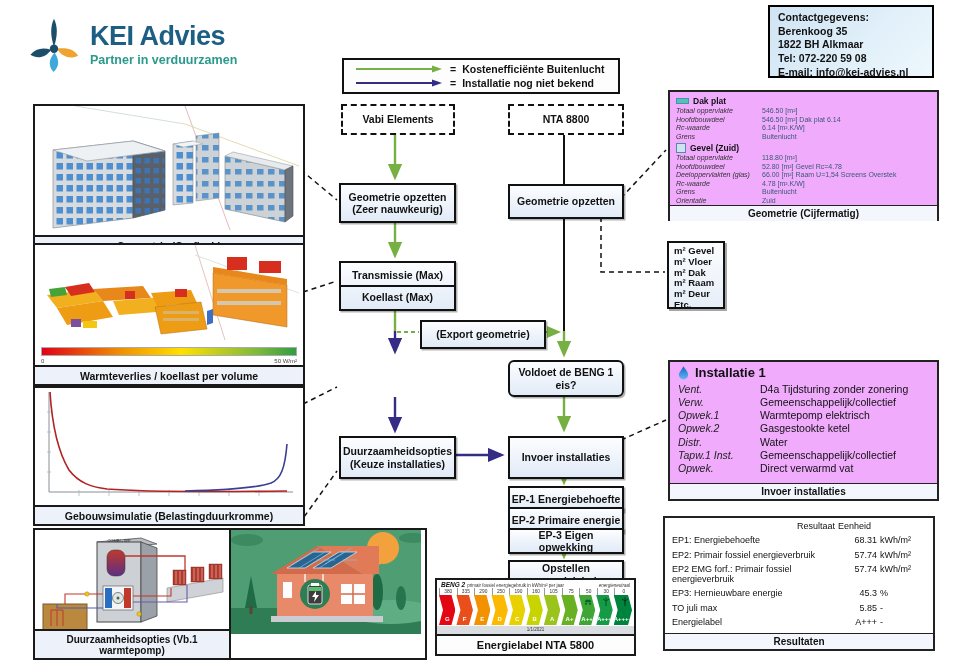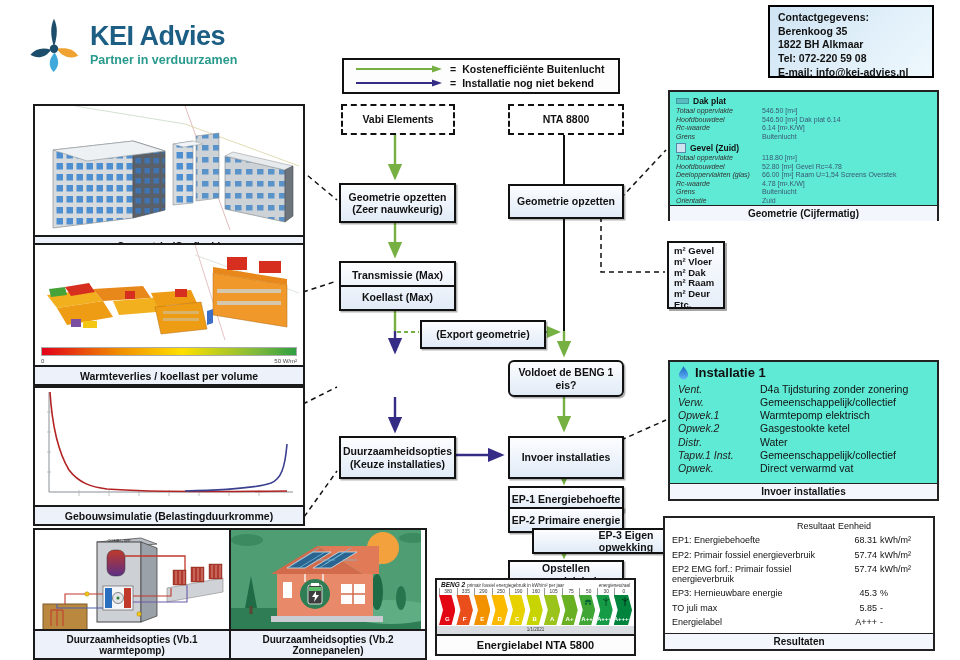--- a/index.html
+++ b/index.html
@@ -15,21 +15,21 @@
 
   
   .fbox{position:absolute;border:2px solid #111;background:linear-gradient(180deg,#fcfdff 0%,#e1ebf7 100%);
         display:flex;flex-direction:column;align-items:center;justify-content:center;text-align:center;
         font-weight:bold;font-size:10.5px;line-height:1.18;z-index:2;box-shadow:1.5px 1.5px 0 rgba(0,0,0,.3);}
   .fbox.dashed{border:2px dashed #111;background:#fff;box-shadow:none;}
   .stackrow{width:100%;padding:4px 0;}
   .stackrow.first{border-bottom:2px solid #111;}
 
   
-  .panel{position:absolute;border:2px solid #222;display:flex;flex-direction:column;z-index:2;background:#5eead4;}
+  .panel{position:absolute;border:2px solid #222;display:flex;flex-direction:column;z-index:2;background:#f0abfc;}
   .pcap{margin-top:auto;border-top:1.5px solid #222;background:#f3f7fd;font-weight:bold;font-size:10px;text-align:center;padding:2px 0;}
   .sectitle{font-weight:bold;font-size:8.5px;display:flex;align-items:center;gap:4px;margin:2px 0 1px 0;}
   .srow{display:grid;grid-template-columns:86px 1fr;font-size:7px;line-height:1.22;}
   .srow .lab{font-style:italic;color:#333;}
   .srow .val{color:#3a5a74;}
   .inst-row{display:grid;grid-template-columns:82px 1fr;font-size:10.5px;line-height:1.25;}
   .inst-row .lab{font-style:italic;color:#222;}
   .res-grid{display:grid;grid-template-columns:1fr 42px 46px;font-size:9px;line-height:1.1;align-items:baseline;}
   .res-grid .num{text-align:right;padding-right:3px;}
 
@@ -347,21 +347,20 @@
           <g>
             <circle cx="84" cy="64" r="15" fill="#2f7d54"></circle>
             <rect x="77" y="55" width="14" height="19" rx="2" fill="#3d3d3d" stroke="#fff" stroke-width="0.8"></rect>
             <rect x="80" y="53" width="8" height="3" fill="#fff"></rect>
             <rect x="78" y="57" width="12" height="4" fill="#58c06a"></rect>
             <polygon points="85,61 81,67 84,67 83,72 88,65 85,65" fill="#fff"></polygon>
           </g>
         </g>
       </svg>
     </div>
-    <div class="imgcap" style="font-size:10px;">Duurzaamheidsopties (Vb.2 Zonnepanelen)</div>
   </div>
 
   <div class="fbox dashed" style="left:341px;top:104px;width:110px;height:27px;">
     <div>Vabi Elements</div>
   </div>
   <div class="fbox dashed" style="left:508px;top:104px;width:112px;height:27px;">
     <div>NTA 8800</div>
   </div>
   <div class="fbox" style="left:339px;top:183px;width:113px;height:36px;">
     <div>Geometrie opzetten</div>
@@ -386,21 +385,21 @@
   </div>
   <div class="fbox" style="left:508px;top:436px;width:112px;height:39px;">
     <div>Invoer installaties</div>
   </div>
   <div class="fbox" style="left:508px;top:486px;width:112px;height:22px;">
     <div>EP-1 Energiebehoefte</div>
   </div>
   <div class="fbox" style="left:508px;top:507px;width:112px;height:22px;">
     <div>EP-2 Primaire energie</div>
   </div>
-  <div class="fbox" style="left:532px;top:528px;width:112px;height:22px;padding-left:36px;">
+  <div class="fbox" style="left:508px;top:528px;width:112px;height:22px;">
     <div>EP-3 Eigen opwekking</div>
   </div>
   <div class="fbox" style="left:508px;top:560px;width:112px;height:25px;">
     <div>Opstellen energielabel</div>
   </div>
 
   <div class="panel" style="left:668px;top:90px;width:267px;height:127px;">
     <div style="padding:2px 6px 0 6px;">
       <div class="sectitle">
         <span style="display:inline-block;width:11px;height:4px;background:#5bbcbf;border:0.5px solid #3a9ba0;"></span>

